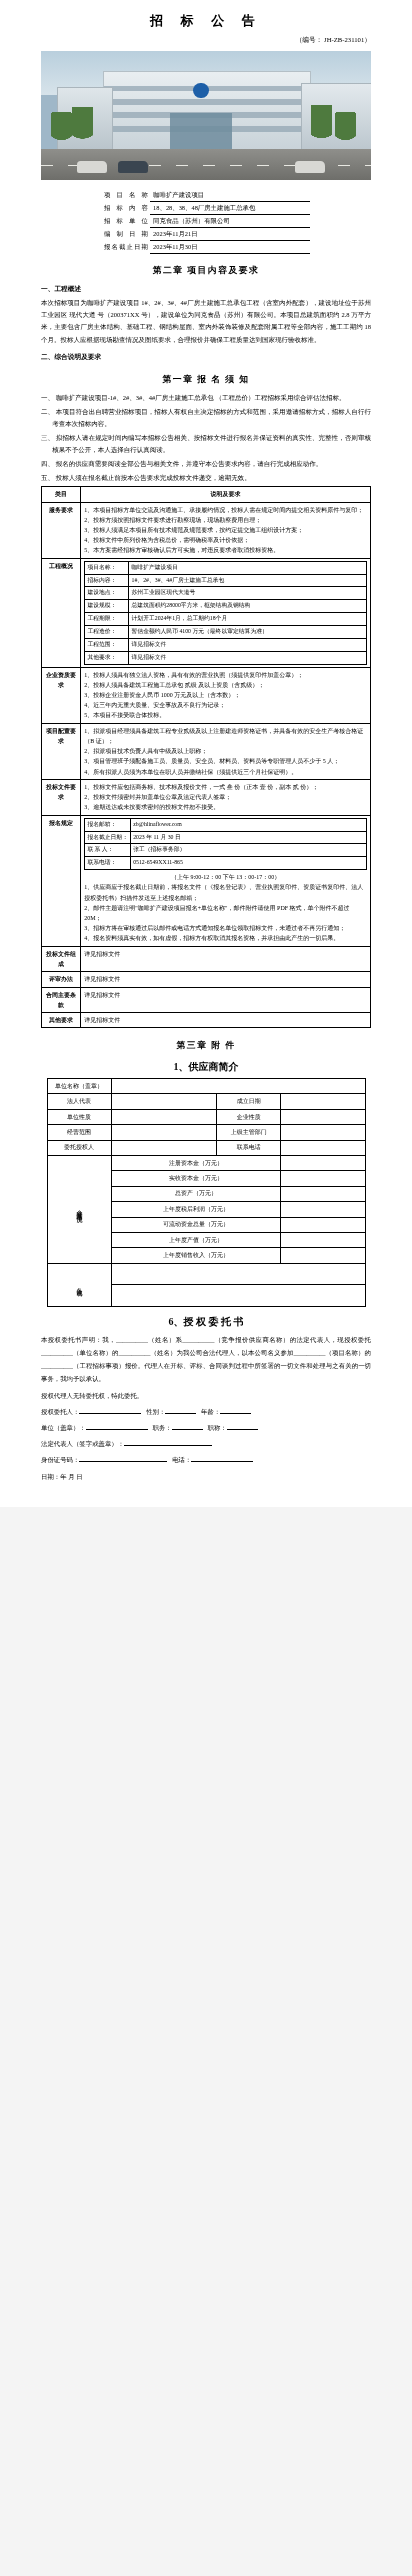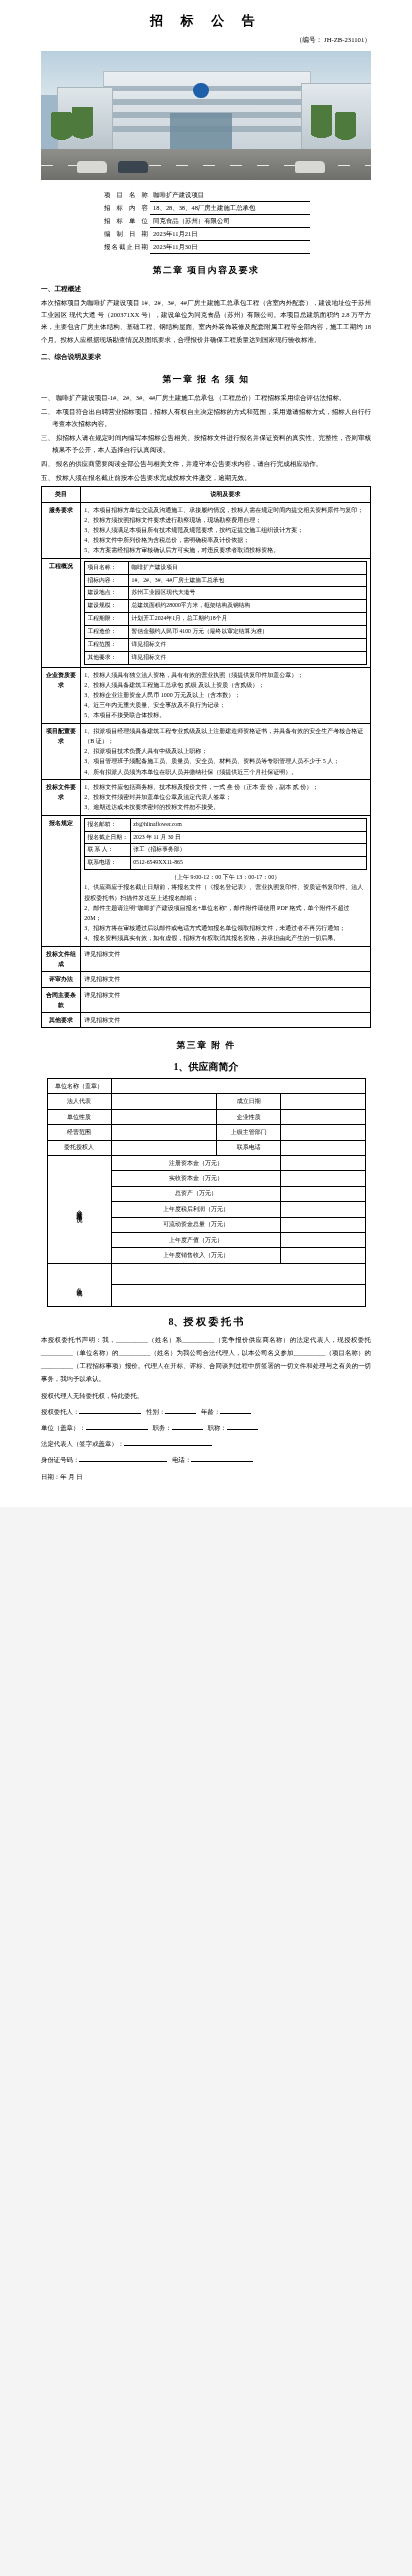--- a/index.html
+++ b/index.html
@@ -349,21 +349,21 @@
         <td class="rot" rowspan="2"><span>备注说明</span></td>
         <td colspan="3" style="height:18.5px"></td>
       </tr>
       <tr>
         <td colspan="3" style="height:18.5px"></td>
       </tr>
     </tbody>
   </table>
 
   <div class="inner auth">
-    <div class="sub-h">8、授 权 委 托 书</div>
+    <div class="sub-h">6、授 权 委 托 书</div>
     <p>本授权委托书声明：我，__________（姓名）系__________（竞争报价供应商名称）的法定代表人，现授权委托__________（单位名称）的__________（姓名）为我公司合法代理人，以本公司名义参加__________（项目名称）的__________（工程招标事项）报价。代理人在开标、评标、合同谈判过程中所签署的一切文件和处理与之有关的一切事务，我均予以承认。</p>
     <p>授权代理人无转委托权，特此委托。</p>
 
     <p>
       <span>授权委托人：</span><span class="blank w120"></span>
       &nbsp;&nbsp;<span>性别：</span><span class="blank"></span>
       &nbsp;&nbsp;<span>年龄：</span><span class="blank"></span>
     </p>
     <p>
       <span>单位（盖章）：</span><span class="blank w120"></span>

